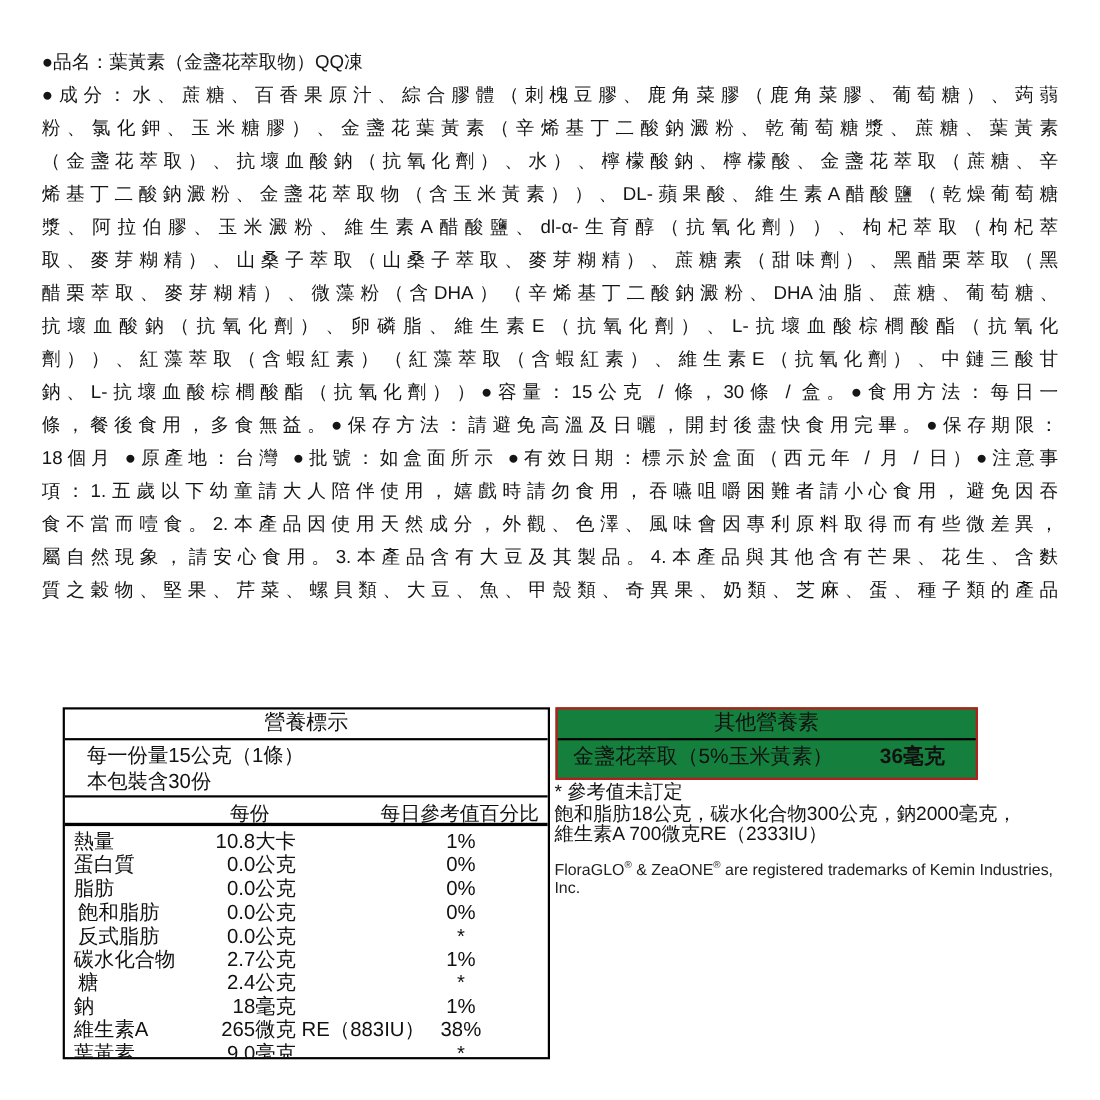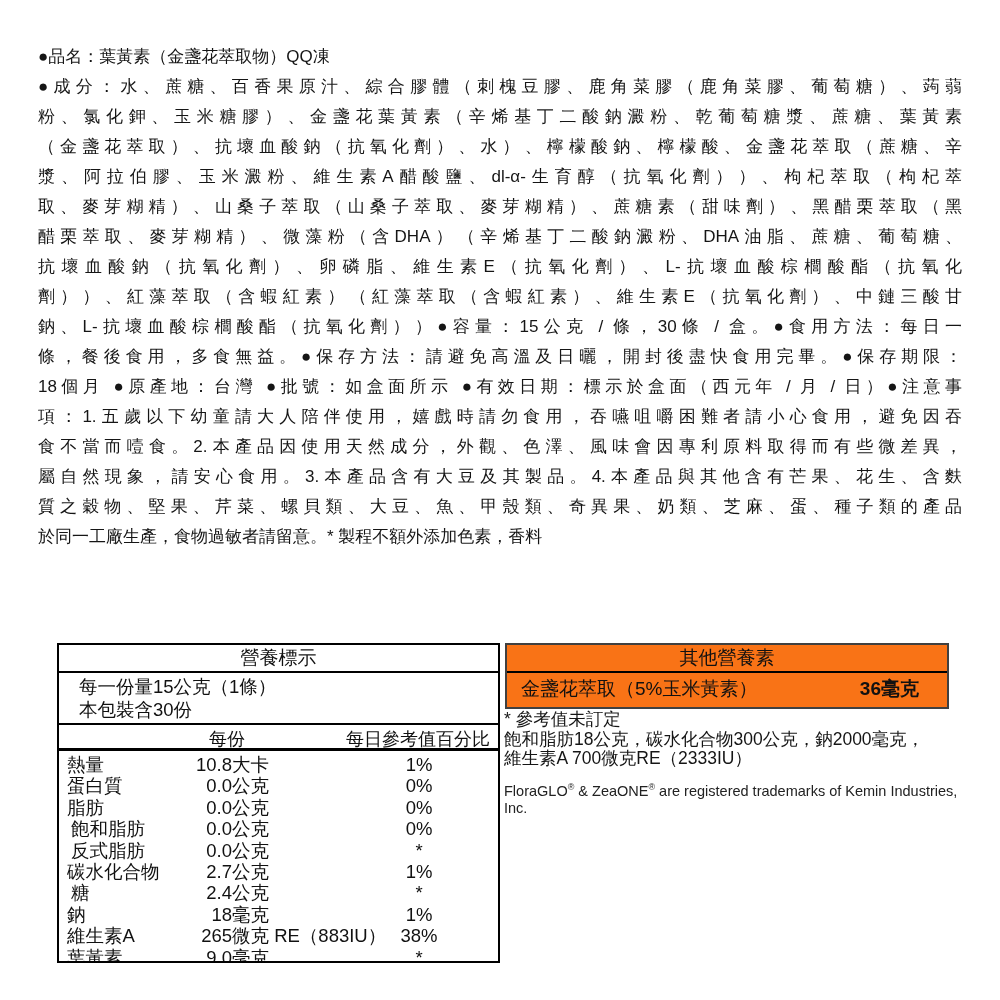--- a/index.html
+++ b/index.html
@@ -24,55 +24,55 @@
   .ch-dv{position:absolute;left:283px;top:2px;width:152px;text-align:center;}
   .nt-body{padding-top:3px;}
   .nrow{position:relative;height:21.4px;font-size:18.5px;line-height:21.4px;}
   .n-name{position:absolute;left:8px;}
   .n-name.sub{left:12px;}
   .n-num{position:absolute;left:55px;width:118px;text-align:right;}
   .n-unit{position:absolute;left:173px;}
   .n-dv{position:absolute;left:300px;width:120px;text-align:center;}
   
   .otable{
-    position:absolute;left:505px;top:643px;width:444px;
-    border:2px solid #404040;box-sizing:border-box;background:#f97316;
+    position:absolute;left:505px;top:643px;width:384px;
+    border:2px solid #b91c1c;box-sizing:border-box;background:#15803d;
   }
   .ot-title{font-size:19px;line-height:20px;text-align:center;padding:3px 0;border-bottom:2px solid #000;}
   .ot-row{position:relative;font-size:19px;line-height:22px;padding:5px 10px 7px 14px;}
   .ot-val{position:absolute;right:28px;top:5px;font-weight:bold;}
   
   .footnotes{position:absolute;left:504px;top:710px;width:456px;font-size:17.5px;line-height:19px;color:#151515;}
   .fn-star{margin-bottom:1px;}
   .fn-tm{margin-top:15px;font-size:14.5px;line-height:17px;color:#222;}
   .fn-tm sup{font-size:9px;vertical-align:super;line-height:0;}
 </style>
 </head>
 <body>
 
 <div class="page">
 
   <div class="label-text">
     <div class="tline noful">●品名：葉黃素（金盞花萃取物）QQ凍</div>
     <div class="tline">●成分：水、蔗糖、百香果原汁、綜合膠體（刺槐豆膠、鹿角菜膠（鹿角菜膠、葡萄糖）、蒟蒻</div>
     <div class="tline">粉、氯化鉀、玉米糖膠）、金盞花葉黃素（辛烯基丁二酸鈉澱粉、乾葡萄糖漿、蔗糖、葉黃素</div>
     <div class="tline">（金盞花萃取）、抗壞血酸鈉（抗氧化劑）、水）、檸檬酸鈉、檸檬酸、金盞花萃取（蔗糖、辛</div>
+    <div class="tline">烯基丁二酸鈉澱粉、金盞花萃取物（含玉米黃素））、DL-蘋果酸、維生素A醋酸鹽（乾燥葡萄糖</div>
     <div class="tline">漿、阿拉伯膠、玉米澱粉、維生素A醋酸鹽、dl-α-生育醇（抗氧化劑））、枸杞萃取（枸杞萃</div>
     <div class="tline">取、麥芽糊精）、山桑子萃取（山桑子萃取、麥芽糊精）、蔗糖素（甜味劑）、黑醋栗萃取（黑</div>
     <div class="tline">醋栗萃取、麥芽糊精）、微藻粉（含DHA）（辛烯基丁二酸鈉澱粉、DHA油脂、蔗糖、葡萄糖、</div>
     <div class="tline">抗壞血酸鈉（抗氧化劑）、卵磷脂、維生素E（抗氧化劑）、L-抗壞血酸棕櫚酸酯（抗氧化</div>
     <div class="tline">劑））、紅藻萃取（含蝦紅素）（紅藻萃取（含蝦紅素）、維生素E（抗氧化劑）、中鏈三酸甘</div>
     <div class="tline">鈉、L-抗壞血酸棕櫚酸酯（抗氧化劑））●容量：15公克 / 條，30條 / 盒。●食用方法：每日一</div>
     <div class="tline">條，餐後食用，多食無益。●保存方法：請避免高溫及日曬，開封後盡快食用完畢。●保存期限：</div>
     <div class="tline">18個月 ●原產地：台灣 ●批號：如盒面所示 ●有效日期：標示於盒面（西元年 / 月 / 日）●注意事</div>
     <div class="tline">項：1.五歲以下幼童請大人陪伴使用，嬉戲時請勿食用，吞嚥咀嚼困難者請小心食用，避免因吞</div>
     <div class="tline">食不當而噎食。2.本產品因使用天然成分，外觀、色澤、風味會因專利原料取得而有些微差異，</div>
     <div class="tline">屬自然現象，請安心食用。3.本產品含有大豆及其製品。4.本產品與其他含有芒果、花生、含麩</div>
     <div class="tline">質之穀物、堅果、芹菜、螺貝類、大豆、魚、甲殼類、奇異果、奶類、芝麻、蛋、種子類的產品</div>
-    <div class="tline noful">於同一工廠生產，食物過敏者請留意。* 製程不額外添加色素，香料</div>
   </div>
 
   <div class="ntable">
     <div class="nt-title">營養標示</div>
     <div class="nt-serving">
       <div>每一份量15公克（1條）</div>
       <div>本包裝含30份</div>
     </div>
     <div class="nt-colhead">
       <span class="ch-per">每份</span>

